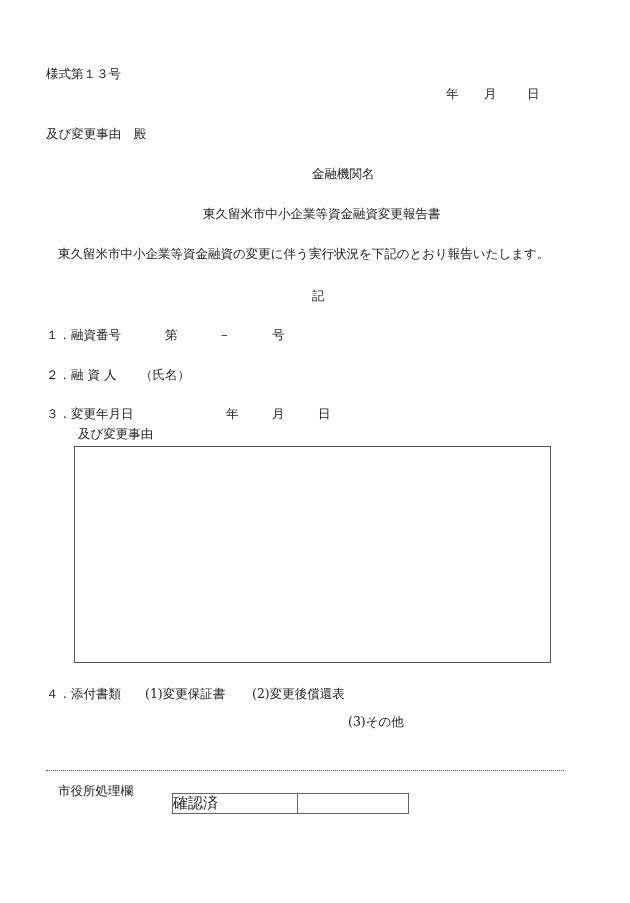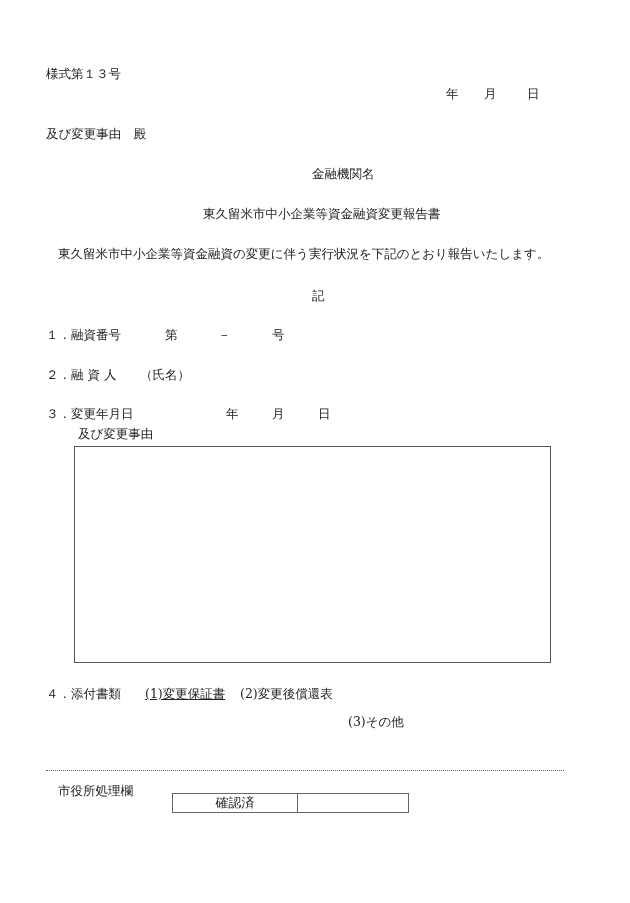--- a/index.html
+++ b/index.html
@@ -4,22 +4,22 @@
 <style>
   html, body { margin: 0; padding: 0; background: #ffffff; }
   body { width: 630px; height: 903px; position: relative; overflow: hidden;
          font-family: "DejaVu Serif", "Liberation Serif", serif; color: #222; font-size: 12.5px; }
   .abs { position: absolute; white-space: nowrap; line-height: 1; }
   .box { position: absolute; left: 74px; top: 446px; width: 475px; height: 215px;
          border: 1.5px solid #555; }
   .dots { position: absolute; left: 46px; top: 770px; width: 518px; height: 0;
           border-top: 1.5px dotted #666; }
   table.conf { position: absolute; left: 172px; top: 793px; border-collapse: collapse; }
-  table.conf td { border: 1px solid #666; height: 18px; padding: 0; text-align: center;
-                  font-size: 13px; }
+  table.conf td { border: 1px solid #666; height: 18px; padding: 0; text-align: left;
+                  font-size: 15px; }
   .c1 { width: 124px; } .c2 { width: 110px; }
 </style>
 </head>
 <body>
 
 <div class="abs" style="left:46px;top:68px;">様式第１３号</div>
 
 <div class="abs" style="left:446px;top:88px;">年</div>
 <div class="abs" style="left:484px;top:88px;">月</div>
 <div class="abs" style="left:527px;top:88px;">日</div>
@@ -44,22 +44,22 @@
 
 <div class="abs" style="left:46px;top:408px;">３．変更年月日</div>
 <div class="abs" style="left:226px;top:408px;">年</div>
 <div class="abs" style="left:272px;top:408px;">月</div>
 <div class="abs" style="left:318px;top:408px;">日</div>
 <div class="abs" style="left:78px;top:428px;">及び変更事由</div>
 
 <div class="box"></div>
 
 <div class="abs" style="left:46px;top:688px;">４．添付書類</div>
-<div class="abs" style="left:145px;top:688px;text-decoration:underline;">(1)変更保証書</div>
-<div class="abs" style="left:240px;top:688px;">(2)変更後償還表</div>
+<div class="abs" style="left:145px;top:688px;">(1)変更保証書</div>
+<div class="abs" style="left:252px;top:688px;">(2)変更後償還表</div>
 <div class="abs" style="left:348px;top:716px;">(3)その他</div>
 
 <div class="dots"></div>
 
 <div class="abs" style="left:58px;top:785px;">市役所処理欄</div>
 
 <table class="conf">
   <tbody>
       <tr>
     <td class="c1">確認済</td>

